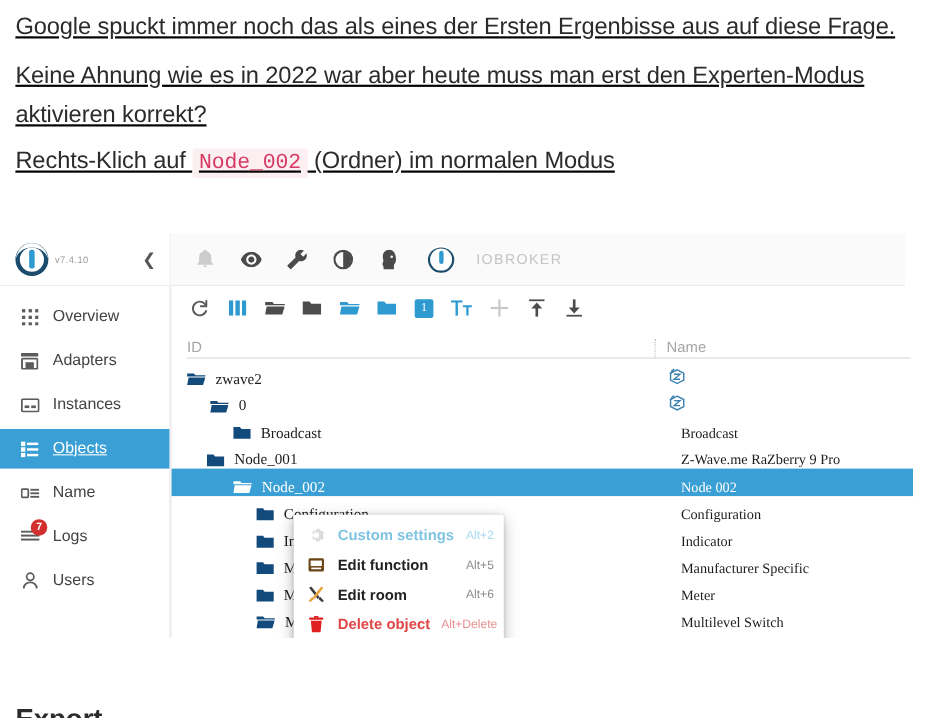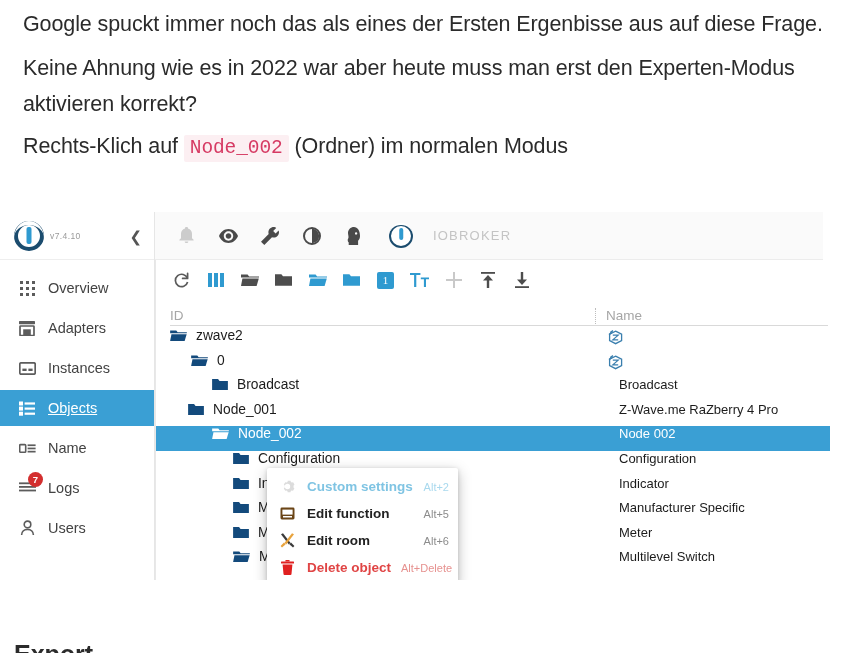--- a/index.html
+++ b/index.html
@@ -6,21 +6,21 @@
   html, body {
     margin: 0; padding: 0;
     width: 842px; height: 653px;
     background: #ffffff;
     font-family: "Liberation Sans", sans-serif;
     overflow: hidden;
   }
   #page { position: relative; width: 842px; height: 653px; background:#fff; }
 
   
-  .prose { padding: 6px 14px 0 23px; }
+  .prose { padding: 6px 14px 0 14px; text-decoration: underline; }
   .para {
     font-size: 21.5px;
     line-height: 36px;
     color: #2b2b2b;
     letter-spacing: -0.1px;
     margin: 0 0 6px 0;
   }
   .para.p2 { margin-top: 8px; }
   .para.p3 { margin-top: 0; margin-bottom: 0; }
   code.inline {
@@ -199,21 +199,21 @@
   .hdr-rule {
     position: absolute; left: 0; right: 0; bottom: 0;
     height: 1px; background: #d9d9d9;
   }
 
   
   .rows { position: relative; margin-top: 2px; }
   .row {
     position: relative;
     height: 24.6px;
-    display: flex; align-items: flex-start;
+    display: flex; align-items: flex-end; font-family: Liberation Serif, serif;
   }
   .row.sel { background: #3a9fd4; }
   .row .cell-id {
     display: flex; align-items: center;
     width: 439px; flex: 0 0 439px;
     padding-left: 14px;
     font-size: 13.8px; color: #1c1c1c;
     overflow: hidden; white-space: nowrap;
   }
   .row.sel .cell-id { color: #ffffff; }
@@ -539,21 +539,21 @@
           </div>
           <div class="row">
             <div class="cell-id" style="padding-left: 32px;">
               <span class="fold">
                 <svg width="16" height="13" viewBox="0 0 17 14" fill="#134a7c">
                   <path d="M0 1.2h6.4l1.6 2H17v9.6H0z"></path>
                 </svg>
               </span>
               <span>Node_001</span>
             </div>
-            <div class="cell-name">Z-Wave.me RaZberry 4 Pro</div>
+            <div class="cell-name">Z-Wave.me RaZberry 9 Pro</div>
           </div>
           <div class="row sel">
             <div class="cell-id" style="padding-left: 56px;">
               <span class="fold">
                 <svg width="17" height="13" viewBox="0 0 18 14" fill="#ffffff">
                   <path d="M0 1.6h6.6l1.5 1.8H18v1.2H0z"></path>
                   <path d="M1.4 5.6h16.4L15.6 13H0z"></path>
                 </svg>
               </span>
               <span>Node_002</span>

